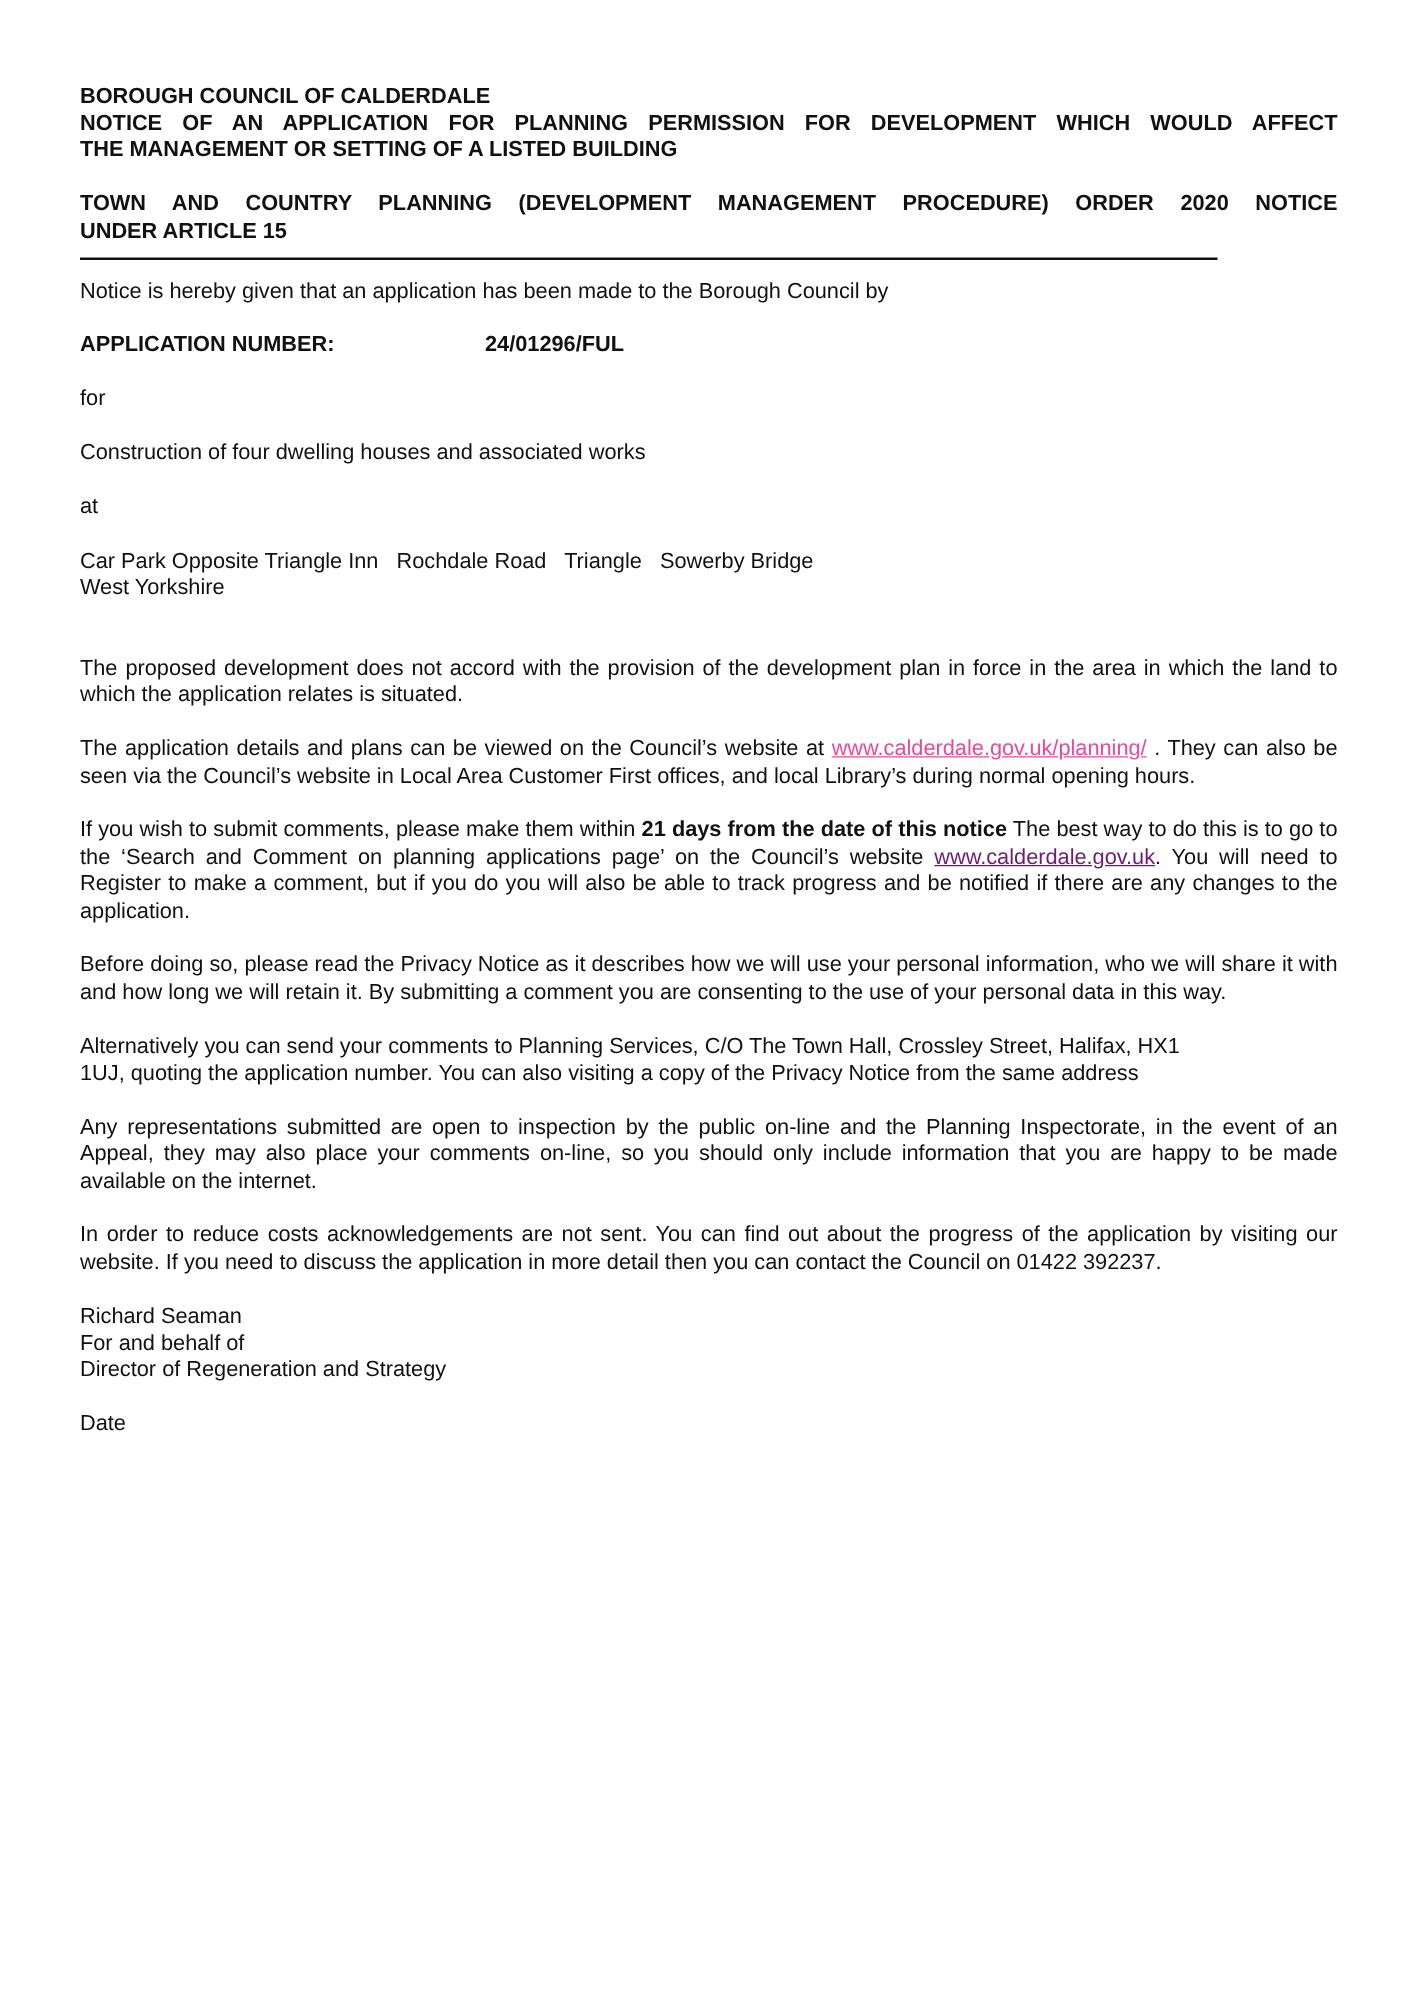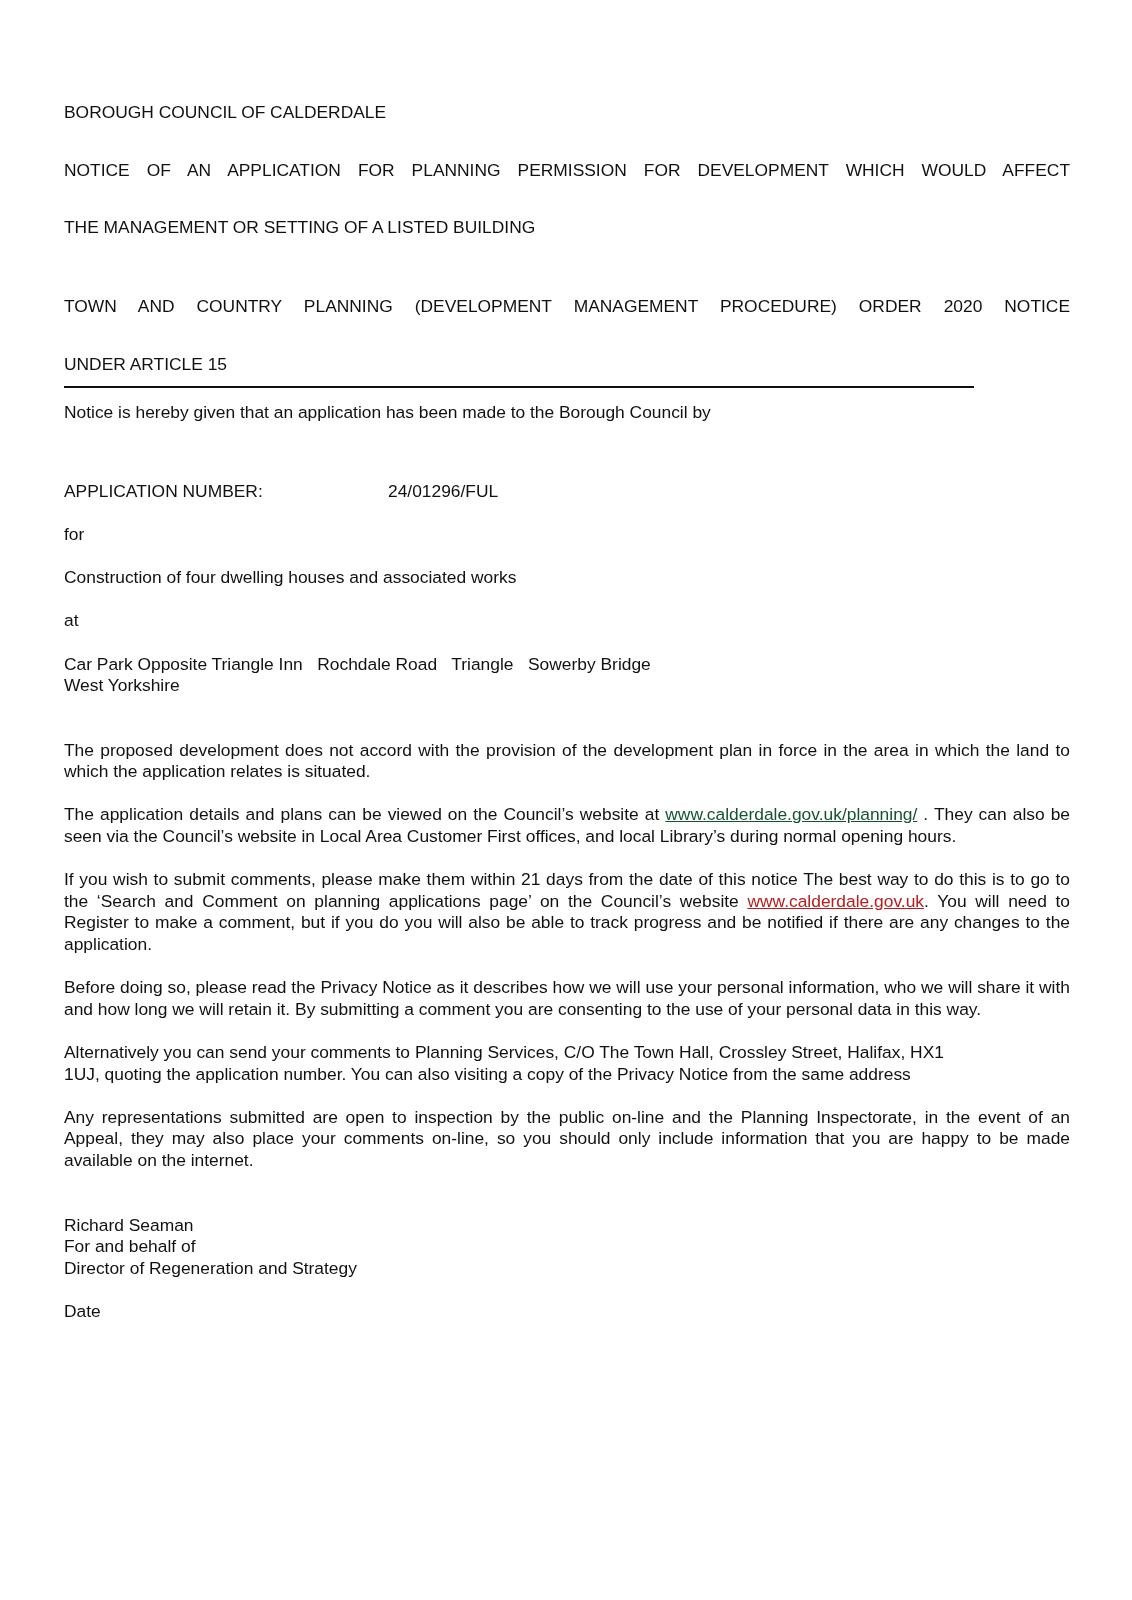--- a/index.html
+++ b/index.html
@@ -1,26 +1,26 @@
 <!DOCTYPE html>
 <html><head>
 <meta charset="utf-8">
 <style>
   html, body { margin: 0; padding: 0; background: #ffffff; }
   body { width: 1132px; height: 1600px; position: relative; overflow: hidden;
          font-family: "Liberation Sans", sans-serif; color: #111111; font-size: 17.4px; }
   .page { position: absolute; left: 64px; top: 66px; width: 1006px; line-height: 21.6px; }
-  .b { font-weight: normal; margin-top: 36px; }
+  .b { font-weight: bold; }
   .just { text-align: justify; text-align-last: auto; }
   .jl { text-align: justify; text-align-last: justify; }
   .rule { width: 910px; height: 2px; background: #111; margin-top: 10px; }
   .gap { height: 21.6px; }
   .gap2 { height: 43px; }
-  a.link { color: #14532d; }
-  a.plain { color: #b91c1c; text-decoration: underline; }
+  a.link { color: #ec4899; }
+  a.plain { color: #701a75; text-decoration: underline; }
   .appno-label { display: inline-block; width: 324px; }
 </style>
 </head>
 <body>
 
 <div class="page">
   <div class="b">BOROUGH COUNCIL OF CALDERDALE</div>
   <div class="b jl">NOTICE OF AN APPLICATION FOR PLANNING PERMISSION FOR DEVELOPMENT WHICH WOULD AFFECT</div>
   <div class="b">THE MANAGEMENT OR SETTING OF A LISTED BUILDING</div>
   <div class="gap"></div>
@@ -55,20 +55,21 @@
     <span>If you wish to submit comments, please make them within </span><span class="b">21 days from the date of this notice</span><span> The best way to do this is to go to the ‘Search and Comment on planning applications page’ on the Council’s website </span><a class="plain" href="#">www.calderdale.gov.uk</a><span>.   You will need to Register to make a comment, but if you do you will also be able to track progress and be notified if there are any changes to the application.</span>
   </div>
   <div class="gap"></div>
   <div class="just">Before doing so, please read the Privacy Notice as it describes how we will use your personal information, who we will share it with and how long we will retain it.  By submitting a comment you are consenting to the use of your personal data in this way.</div>
   <div class="gap"></div>
   <div>Alternatively you can send your comments to Planning Services, C/O The Town Hall, Crossley Street, Halifax, HX1</div>
   <div>1UJ, quoting the application number.  You can also visiting a copy of the Privacy Notice from the same address</div>
   <div class="gap"></div>
   <div class="just">Any representations submitted are open to inspection by the public on-line and the Planning Inspectorate, in the event of an Appeal, they may also place your comments on-line, so you should only include information that you are happy to be made available on the internet.</div>
   <div class="gap"></div>
+  <div class="just">In order to reduce costs acknowledgements are not sent.  You can find out about the progress of the application by visiting our website.  If you need to discuss the application in more detail then you can contact the Council on 01422 392237.</div>
   <div class="gap"></div>
 
   <div>Richard Seaman</div>
   <div>For and behalf of</div>
   <div>Director of Regeneration and Strategy</div>
   <div class="gap"></div>
   <div>Date</div>
 </div>
 
 </body></html>

